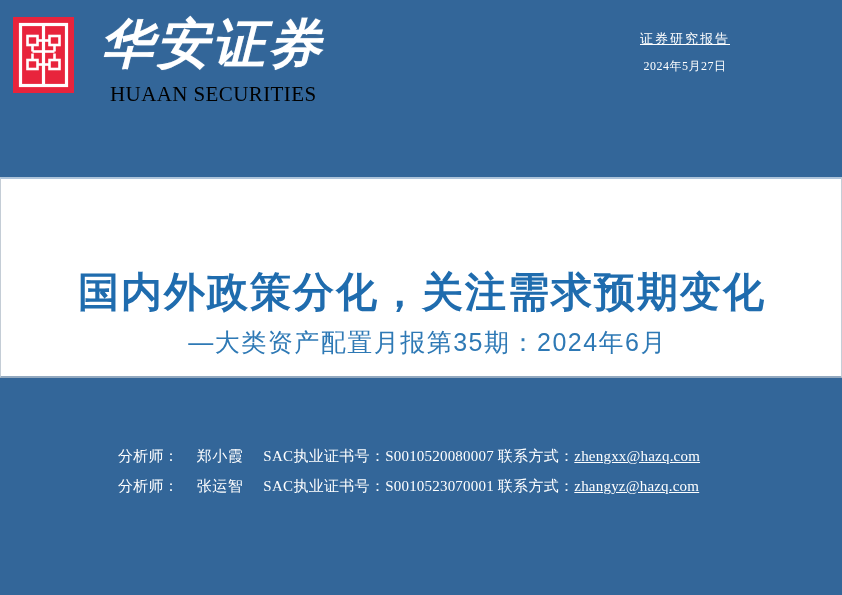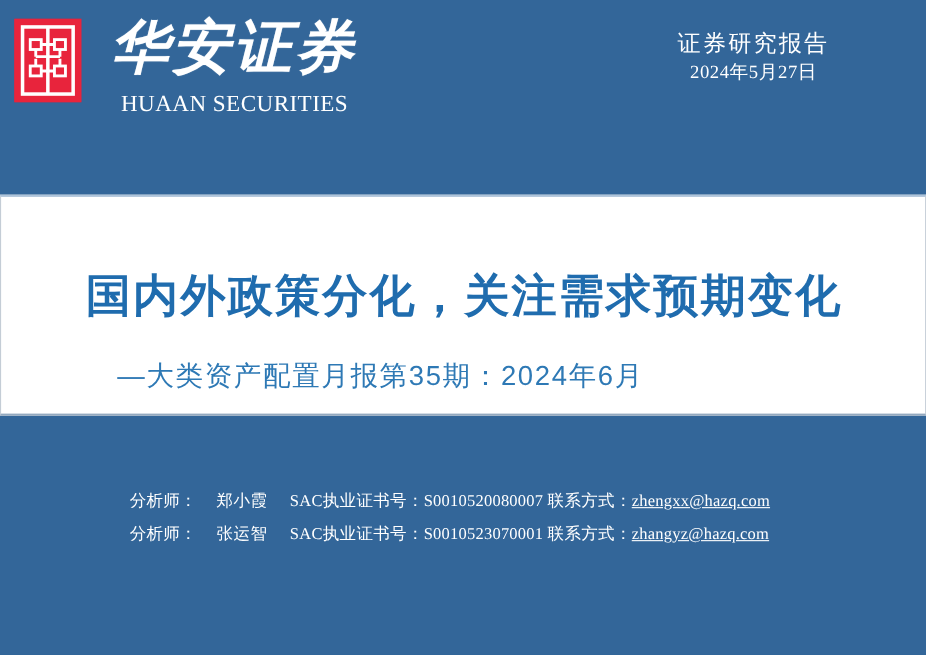--- a/index.html
+++ b/index.html
@@ -62,48 +62,49 @@
     letter-spacing: 3px;
     line-height: 66px;
     white-space: nowrap;
     text-shadow: 0 0 1px rgba(255,255,255,0.55);
   }
   .brand-en {
     position: absolute;
     left: 110px;
     top: 82px;
     width: 260px;
-    color: #ffffff;
+    color: #000000;
     font-family: "Liberation Serif", "DejaVu Serif", serif;
     font-size: 21px;
     font-weight: 400;
     letter-spacing: 0.4px;
     line-height: 25px;
     white-space: nowrap;
   }
 
   
   .header-right {
     position: absolute;
     right: 42px;
     top: 26px;
     width: 230px;
     text-align: center;
     color: #ffffff;
   }
   .hr-line1 {
     font-family: "Liberation Serif", "DejaVu Serif", serif;
-    font-size: 21px;
+    font-size: 13px;
     letter-spacing: 2px;
     line-height: 26px;
     white-space: nowrap;
+    text-decoration: underline;
   }
   .hr-line2 {
     font-family: "Liberation Serif", "DejaVu Serif", serif;
-    font-size: 17px;
+    font-size: 12px;
     letter-spacing: 0.5px;
     line-height: 28px;
     white-space: nowrap;
   }
 
   
   .title-band {
     position: absolute;
     left: 0;
     top: 177px;
@@ -112,39 +113,39 @@
     background: #ffffff;
     border-top: 2px solid #aec4da;
     border-bottom: 2px solid #93a9bf;
     border-left: 1px solid #c4cdd6;
     border-right: 1px solid #c4cdd6;
   }
 
   .main-title {
     position: absolute;
     left: 0;
-    top: 66px;
+    top: 89px;
     width: 842px;
     text-align: center;
     color: #1f6cae;
     font-family: "Liberation Serif", "DejaVu Serif", serif;
     font-size: 41px;
     font-weight: 700;
     letter-spacing: 2px;
     line-height: 48px;
     white-space: nowrap;
   }
 
   .sub-title {
     position: absolute;
     left: 0;
     top: 147px;
     width: 666px;
     padding-left: 24px;
-    text-align: center;
+    text-align: right;
     color: #2e79b5;
     font-family: "Liberation Sans", "DejaVu Sans", sans-serif;
     font-size: 25px;
     font-weight: 400;
     letter-spacing: 1.5px;
     line-height: 32px;
     white-space: nowrap;
   }
 
   

